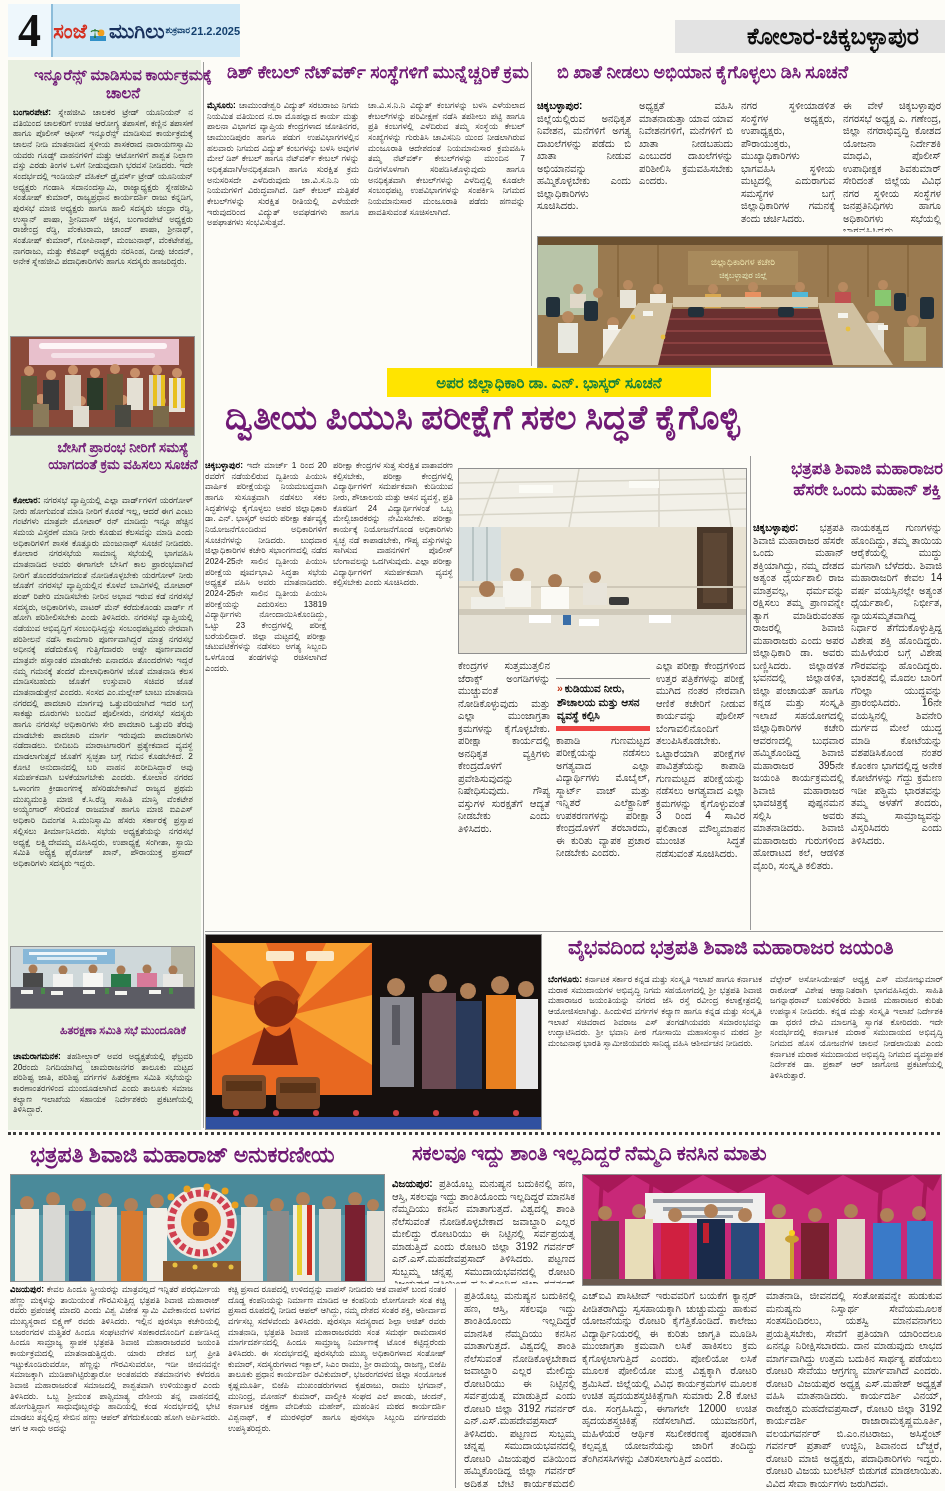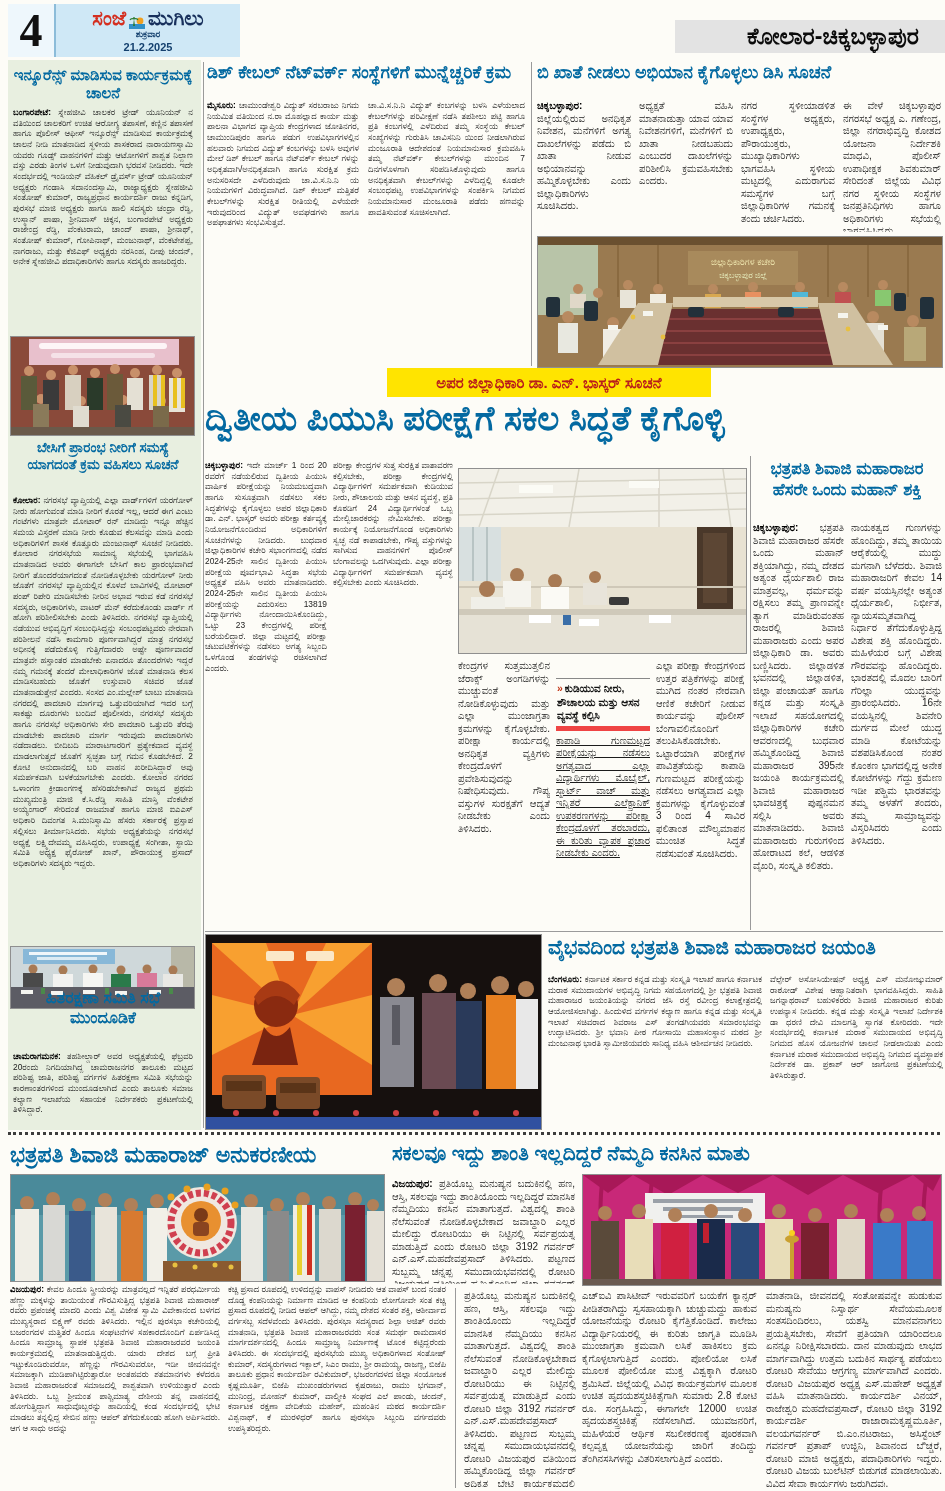--- a/index.html
+++ b/index.html
@@ -1,35 +1,35 @@
 <!DOCTYPE html>
 <html><head>
 <meta charset="utf-8">
 <style>
   html,body{margin:0;padding:0;background:#777;}
   #page{position:relative;width:945px;height:1491px;background:#fdfcf7;margin:0 auto;
         font-family:"Liberation Sans",sans-serif;overflow:hidden;}
   .abs{position:absolute;}
-  .hl{font-weight:bold;color:#0369a1;font-family:Liberation Sans, sans-serif;}
+  .hl{font-weight:bold;color:#701a75;font-family:Liberation Serif, serif;margin-left:20px;}
   .one{white-space:nowrap;overflow:hidden;}
   .ctr{text-align:center;}
   .body{font-size:8.4px;line-height:1.27;text-align:justify;color:#1c1c1c;overflow:hidden;}
   .body.sm{font-size:10px;line-height:1.25;}
   .dl{font-weight:bold;color:#000;}
   .rule{background:#9a9a9a;}
   .photo{border:1px solid #8f8f8f;overflow:hidden;background:#ccc;}
   .photo svg{display:block;}
   .dotted{border-top:3px dotted #3c3c3c;height:0;}
-  .kicker{background:#ffe400;color:#b91c1c;font-weight:bold;font-size:15px;
+  .kicker{background:#ffe400;color:#15803d;font-weight:bold;font-size:15px;
           display:flex;align-items:center;justify-content:center;overflow:hidden;white-space:nowrap;}
   .greenpanel{background:#e8efe0;}
   .masthead{background:#cfe8f6;display:flex;align-items:stretch;}
   .pageno{font-family:"Liberation Serif",serif;font-size:46px;font-weight:bold;color:#111;
           width:46px;display:flex;align-items:center;justify-content:center;background:#eef7fc;}
-  .mastright{flex:1;border-left:2px solid #8cbcd9;display:flex;flex-direction:column;
+  .mastright{flex:1;border-left:2px solid #8cbcd9;display:flex;flex-direction:row;
              align-items:center;justify-content:center;gap:1px;}
   .logoline{display:flex;align-items:center;gap:3px;font-size:20px;font-weight:bold;line-height:1;}
   .logo1{color:#d42f20;} .logo2{color:#18305c;}
   .mday{font-size:8.5px;font-weight:bold;color:#14406e;}
   .mdate{font-size:11px;font-weight:bold;color:#14406e;}
   .strip{background:#e3e3e3;display:flex;align-items:center;justify-content:center;
          font-size:23px;font-weight:bold;color:#0b0b0b;white-space:nowrap;overflow:hidden;}
   .pq{border-top:1px solid #888;border-bottom:5px solid #ef4444;padding:3px 1px;
       font-weight:bold;font-size:10.5px;line-height:1.3;color:#111;text-align:left;}
   .pq .qm{color:#c23616;font-weight:bold;margin-right:2px;}
@@ -152,21 +152,21 @@
           <rect x="138" y="43" width="12" height="4"></rect>
         </g>
       <g fill="#4a8a4a">
           <rect x="30" y="41" width="4" height="6"></rect>
           <rect x="94" y="41" width="4" height="6"></rect>
           <rect x="158" y="41" width="4" height="6"></rect>
         </g>
     </svg>
   </div>
 
-  <div class="abs hl ctr" style="left:12px;top:988px;width:182px;height:36px;font-size:16px;line-height:1.22;overflow:hidden;">ಹಿತರಕ್ಷಣಾ ಸಮಿತಿ ಸಭೆ ಮುಂದೂಡಿಕೆ</div>
+  <div class="abs hl ctr" style="left:12px;top:1024px;width:182px;height:36px;font-size:11px;line-height:1.22;overflow:hidden;">ಹಿತರಕ್ಷಣಾ ಸಮಿತಿ ಸಭೆ ಮುಂದೂಡಿಕೆ</div>
   <div class="abs body" style="left:13px;top:1051px;width:180px;height:76px;">
     <span class="dl">ಚಾಮರಾಗಮನಕ:</span>
     <span>ತಹಶೀಲ್ದಾರ್ ಅವರ ಅಧ್ಯಕ್ಷತೆಯಲ್ಲಿ ಫೆಬ್ರವರಿ 20ರಂದು ನಿಗದಿಯಾಗಿದ್ದ ಚಾಮರಾಜನಗರ ತಾಲೂಕು ಮಟ್ಟದ ಪರಿಶಿಷ್ಟ ಜಾತಿ, ಪರಿಶಿಷ್ಟ ವರ್ಗಗಳ ಹಿತರಕ್ಷಣಾ ಸಮಿತಿ ಸಭೆಯನ್ನು ಕಾರಣಾಂತರಗಳಿಂದ ಮುಂದೂಡಲಾಗಿದೆ ಎಂದು ತಾಲೂಕು ಸಮಾಜ ಕಲ್ಯಾಣ ಇಲಾಖೆಯ ಸಹಾಯಕ ನಿರ್ದೇಶಕರು ಪ್ರಕಟಣೆಯಲ್ಲಿ ತಿಳಿಸಿದ್ದಾರೆ.</span>
   </div>
 
   <div class="abs hl one" style="left:207px;top:62px;width:318px;height:30px;font-size:17.5px;">ಡಿಶ್ ಕೇಬಲ್ ನೆಟ್‌ವರ್ಕ್ ಸಂಸ್ಥೆಗಳಿಗೆ ಮುನ್ನೆಚ್ಚರಿಕೆ ಕ್ರಮ</div>
   <div class="abs body" style="left:207px;top:100px;width:152px;height:260px;">
     <span class="dl">ಮೈಸೂರು:</span>
     <span>ಚಾಮುಂಡೇಶ್ವರಿ ವಿದ್ಯುತ್ ಸರಬರಾಜು ನಿಗಮ ನಿಯಮಿತ ವತಿಯಿಂದ ನ.ರಾ ಮೊಹಲ್ಲಾದ ಕಾರ್ಯ ಮತ್ತು ಪಾಲನಾ ವಿಭಾಗದ ವ್ಯಾಪ್ತಿಯ ಕೇಂದ್ರಗಳಾದ ಜೋತಿನಗರ, ಚಾಮುಂಡಿಪುರಂ ಹಾಗೂ ಪಡುಗ ಉಪವಿಭಾಗಗಳಲ್ಲಿನ ಹಲವಾರು ನಿಗಮದ ವಿದ್ಯುತ್ ಕಂಬಗಳನ್ನು ಬಳಸಿ ಅವುಗಳ ಮೇಲೆ ಡಿಶ್ ಕೇಬಲ್ ಹಾಗೂ ನೆಟ್‌ವರ್ಕ್ ಕೇಬಲ್ ಗಳನ್ನು ಅಧಿಕೃತವಾಗಿ/ಅನಧಿಕೃತವಾಗಿ ಹಾಗೂ ಸುರಕ್ಷಿತ ಕ್ರಮ ಅನುಸರಿಸದೇ ಎಳೆದಿರುವುದು ಚಾ.ವಿ.ಸ.ನಿ.ನಿ ಯ ನಿಯಮಗಳಿಗೆ ವಿರುದ್ಧವಾಗಿದೆ. ಡಿಶ್ ಕೇಬಲ್ ಮತ್ತಿತರೆ ಕೇಬಲ್‌ಗಳನ್ನು ಸುರಕ್ಷಿತ ರೀತಿಯಲ್ಲಿ ಎಳೆಯದೇ ಇರುವುದರಿಂದ ವಿದ್ಯುತ್ ಅವಘಡಗಳು ಹಾಗೂ ಅಪಘಾತಗಳು ಸಂಭವಿಸುತ್ತವೆ.</span>
   </div>
@@ -315,21 +315,21 @@
           <rect x="104" y="146" width="8" height="10"></rect>
         </g>
     </svg>
   </div>
 
   <div class="abs body sm" style="left:458px;top:660px;width:92px;height:268px;">ಕೇಂದ್ರಗಳ ಸುತ್ತಮುತ್ತಲಿನ ಜೆರಾಕ್ಸ್ ಅಂಗಡಿಗಳನ್ನು ಮುಚ್ಚುವಂತೆ ನೋಡಿಕೊಳ್ಳುವುದು ಮತ್ತು ಎಲ್ಲಾ ಮುಂಜಾಗ್ರತಾ ಕ್ರಮಗಳನ್ನು ಕೈಗೊಳ್ಳಬೇಕು. ಪರೀಕ್ಷಾ ಕಾರ್ಯದಲ್ಲಿ ಅನಧಿಕೃತ ವ್ಯಕ್ತಿಗಳು ಕೇಂದ್ರದೊಳಗೆ ಪ್ರವೇಶಿಸುವುದನ್ನು ನಿಷೇಧಿಸುವುದು. ಗೌಪ್ಯ ವಸ್ತುಗಳ ಸುರಕ್ಷತೆಗೆ ಆದ್ಯತೆ ನೀಡಬೇಕು ಎಂದು ತಿಳಿಸಿದರು.</div>
   <div class="abs" style="left:556px;top:660px;width:94px;height:268px;overflow:hidden;">
     <div class="pq" style="margin-top:18px;">
       <span class="qm">»</span><span>ಕುಡಿಯುವ ನೀರು, ಶೌಚಾಲಯ ಮತ್ತು ಆಸನ ವ್ಯವಸ್ಥೆ ಕಲ್ಪಿಸಿ</span>
     </div>
-    <div class="body sm" style="margin-top:4px;height:150px;text-decoration:underline;">ಕಾಪಾಡಿ ಗುಣಮಟ್ಟದ ಪರೀಕ್ಷೆಯನ್ನು ನಡೆಸಲು ಅಗತ್ಯವಾದ ಎಲ್ಲಾ ವಿದ್ಯಾರ್ಥಿಗಳು ಮೊಬೈಲ್, ಸ್ಮಾರ್ಟ್ ವಾಚ್ ಮತ್ತು ಇನ್ನಿತರೆ ಎಲೆಕ್ಟ್ರಾನಿಕ್ ಉಪಕರಣಗಳನ್ನು ಪರೀಕ್ಷಾ ಕೇಂದ್ರದೊಳಗೆ ತರಬಾರದು, ಈ ಕುರಿತು ವ್ಯಾಪಕ ಪ್ರಚಾರ ನೀಡಬೇಕು ಎಂದರು.</div>
+    <div class="body sm" style="margin-top:4px;height:150px;">ಕಾಪಾಡಿ ಗುಣಮಟ್ಟದ ಪರೀಕ್ಷೆಯನ್ನು ನಡೆಸಲು ಅಗತ್ಯವಾದ ಎಲ್ಲಾ ವಿದ್ಯಾರ್ಥಿಗಳು ಮೊಬೈಲ್, ಸ್ಮಾರ್ಟ್ ವಾಚ್ ಮತ್ತು ಇನ್ನಿತರೆ ಎಲೆಕ್ಟ್ರಾನಿಕ್ ಉಪಕರಣಗಳನ್ನು ಪರೀಕ್ಷಾ ಕೇಂದ್ರದೊಳಗೆ ತರಬಾರದು, ಈ ಕುರಿತು ವ್ಯಾಪಕ ಪ್ರಚಾರ ನೀಡಬೇಕು ಎಂದರು.</div>
   </div>
   <div class="abs body sm" style="left:656px;top:660px;width:89px;height:268px;">ಎಲ್ಲಾ ಪರೀಕ್ಷಾ ಕೇಂದ್ರಗಳಿಂದ ಉತ್ತರ ಪತ್ರಿಕೆಗಳನ್ನು ಪರೀಕ್ಷೆ ಮುಗಿದ ನಂತರ ನೇರವಾಗಿ ಆಣಿಕೆ ಕಚೇರಿಗೆ ನೀಡುವ ಕಾರ್ಯವನ್ನು ಪೊಲೀಸ್ ಬೆಂಗಾವಲಿನೊಂದಿಗೆ ತಲುಪಿಸಿಕೊಡಬೇಕು. ಒಟ್ಟಾರೆಯಾಗಿ ಪರೀಕ್ಷೆಗಳ ಪಾವಿತ್ರತೆಯನ್ನು ಕಾಪಾಡಿ ಗುಣಮಟ್ಟದ ಪರೀಕ್ಷೆಯನ್ನು ನಡೆಸಲು ಅಗತ್ಯವಾದ ಎಲ್ಲಾ ಕ್ರಮಗಳನ್ನು ಕೈಗೊಳ್ಳುವಂತೆ 3 ರಿಂದ 4 ಸಾವಿರ ಫಲಿತಾಂಶ ಮೌಲ್ಯಮಾಪನ ಮುಂಚಿತ ಸಿದ್ಧತೆ ನಡೆಸುವಂತೆ ಸೂಚಿಸಿದರು.</div>
 
   <div class="abs hl ctr" style="left:752px;top:458px;width:190px;height:58px;font-size:16.5px;line-height:1.3;overflow:hidden;">ಭತ್ರಪತಿ ಶಿವಾಜಿ ಮಹಾರಾಜರ ಹೆಸರೇ ಒಂದು ಮಹಾನ್ ಶಕ್ತಿ</div>
   <div class="abs body sm" style="left:753px;top:522px;width:91px;height:408px;">
     <span class="dl">ಚಿಕ್ಕಬಳ್ಳಾಪುರ:</span>
     <span>ಭತ್ರಪತಿ ಶಿವಾಜಿ ಮಹಾರಾಜರ ಹೆಸರೇ ಒಂದು ಮಹಾನ್ ಶಕ್ತಿಯಾಗಿದ್ದು, ನಮ್ಮ ದೇಶದ ಅತ್ಯಂತ ಧೈರ್ಯಶಾಲಿ ರಾಜ ಮಾತ್ರವಲ್ಲ, ಧರ್ಮವನ್ನು ರಕ್ಷಿಸಲು ತಮ್ಮ ಪ್ರಾಣವನ್ನೇ ತ್ಯಾಗ ಮಾಡಿರುವಂತಹ ರಾಜರಲ್ಲಿ ಶಿವಾಜಿ ಮಹಾರಾಜರು ಎಂದು ಅಪರ ಜಿಲ್ಲಾಧಿಕಾರಿ ಡಾ. ಅವರು ಬಣ್ಣಿಸಿದರು. ಜಿಲ್ಲಾಡಳಿತ ಭವನದಲ್ಲಿ ಜಿಲ್ಲಾಡಳಿತ, ಜಿಲ್ಲಾ ಪಂಚಾಯತ್ ಹಾಗೂ ಕನ್ನಡ ಮತ್ತು ಸಂಸ್ಕೃತಿ ಇಲಾಖೆ ಸಹಯೋಗದಲ್ಲಿ ಜಿಲ್ಲಾಧಿಕಾರಿಗಳ ಕಚೇರಿ ಆವರಣದಲ್ಲಿ ಬುಧವಾರ ಹಮ್ಮಿಕೊಂಡಿದ್ದ ಶಿವಾಜಿ ಮಹಾರಾಜರ 395ನೇ ಜಯಂತಿ ಕಾರ್ಯಕ್ರಮದಲ್ಲಿ ಶಿವಾಜಿ ಮಹಾರಾಜರ ಭಾವಚಿತ್ರಕ್ಕೆ ಪುಷ್ಪನಮನ ಸಲ್ಲಿಸಿ ಅವರು ಮಾತನಾಡಿದರು. ಶಿವಾಜಿ ಮಹಾರಾಜರು ಗುರುಗಳಿಂದ ಹೋರಾಟದ ಕಲೆ, ಆಡಳಿತ ವೈಖರಿ, ಸಂಸ್ಕೃತಿ ಕಲಿತರು.</span>
   </div>
   <div class="abs body sm" style="left:851px;top:522px;width:91px;height:408px;">ನಾಯಕತ್ವದ ಗುಣಗಳನ್ನು ಹೊಂದಿದ್ದು, ತಮ್ಮ ತಾಯಿಯ ಆರೈಕೆಯಲ್ಲಿ ಮುದ್ದು ಮಗನಾಗಿ ಬೆಳೆದರು. ಶಿವಾಜಿ ಮಹಾರಾಜರಿಗೆ ಕೇವಲ 14 ವರ್ಷ ವಯಸ್ಸಿನಲ್ಲೇ ಅತ್ಯಂತ ಧೈರ್ಯಶಾಲಿ, ನಿರ್ಭೀತ, ನ್ಯಾಯಸಮ್ಮತವಾಗಿದ್ದ ನಿರ್ಧಾರ ತೆಗೆದುಕೊಳ್ಳುತ್ತಿದ್ದ ವಿಶೇಷ ಶಕ್ತಿ ಹೊಂದಿದ್ದರು. ಮಹಿಳೆಯರ ಬಗ್ಗೆ ವಿಶೇಷ ಗೌರವವನ್ನು ಹೊಂದಿದ್ದರು. ಭಾರತದಲ್ಲಿ ಮೊದಲ ಬಾರಿಗೆ ಗೆರಿಲ್ಲಾ ಯುದ್ಧವನ್ನು ಪ್ರಾರಂಭಿಸಿದರು. 16ನೇ ವಯಸ್ಸಿನಲ್ಲಿ ಶಿವನೇರಿ ದುರ್ಗದ ಮೇಲೆ ಯುದ್ಧ ಮಾಡಿ ಕೋಟೆಯನ್ನು ವಶಪಡಿಸಿಕೊಂಡ ನಂತರ ಕೊಂಕಣ ಭಾಗದಲ್ಲಿದ್ದ ಅನೇಕ ಕೋಟೆಗಳನ್ನು ಗೆದ್ದು ಕ್ರಮೇಣ ಇಡೀ ಪಶ್ಚಿಮ ಭಾರತವನ್ನು ತಮ್ಮ ಅಳತೆಗೆ ತಂದರು, ತಮ್ಮ ಸಾಮ್ರಾಜ್ಯವನ್ನು ವಿಸ್ತರಿಸಿದರು ಎಂದು ತಿಳಿಸಿದರು.</div>
 

